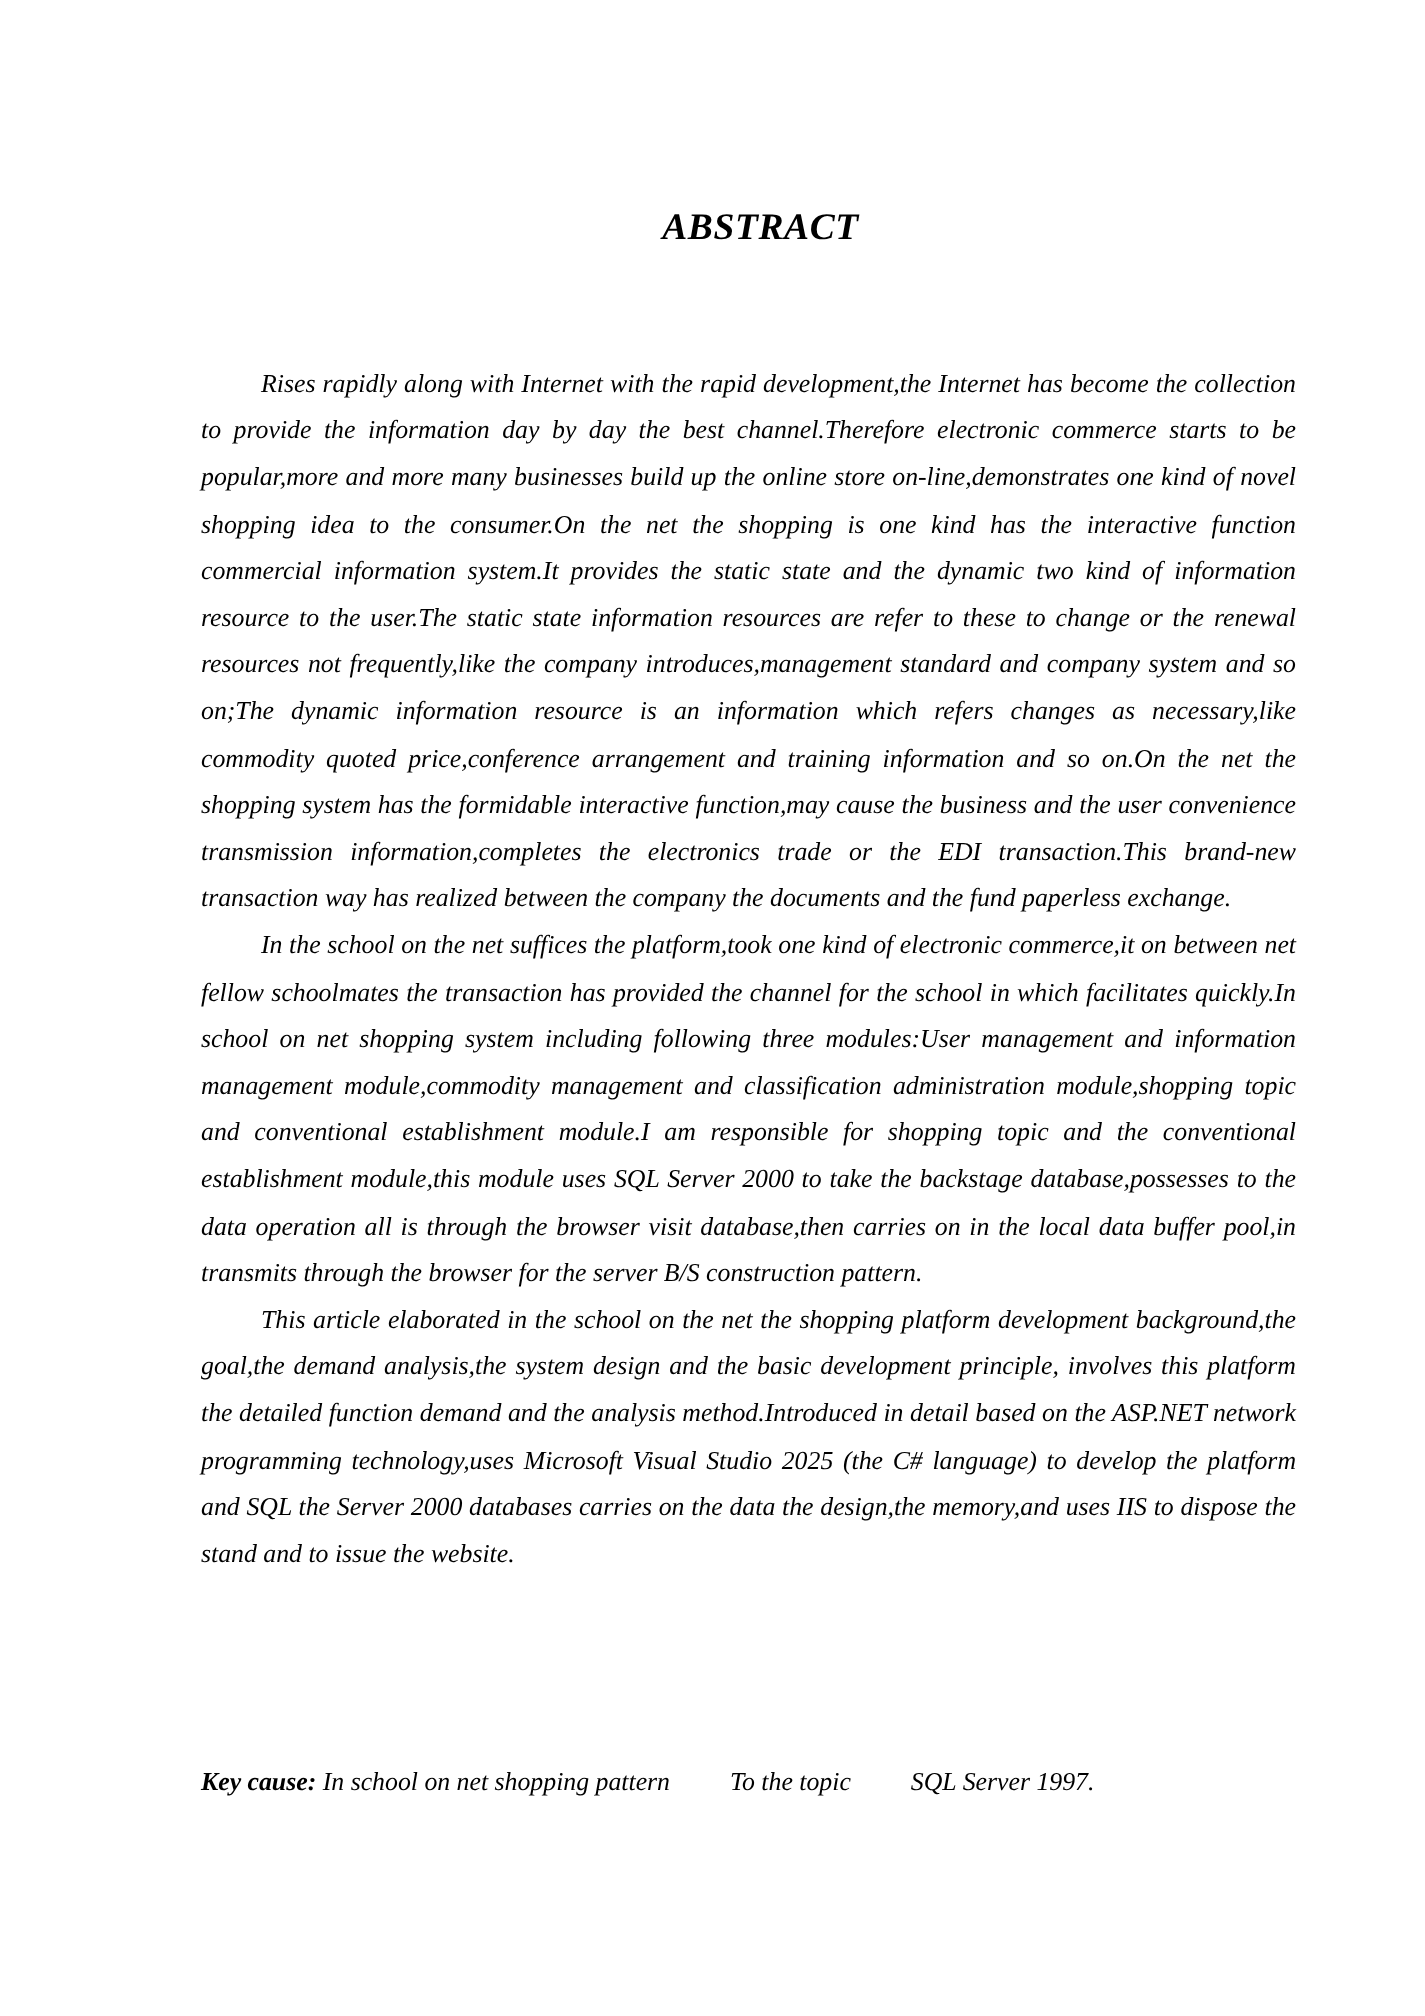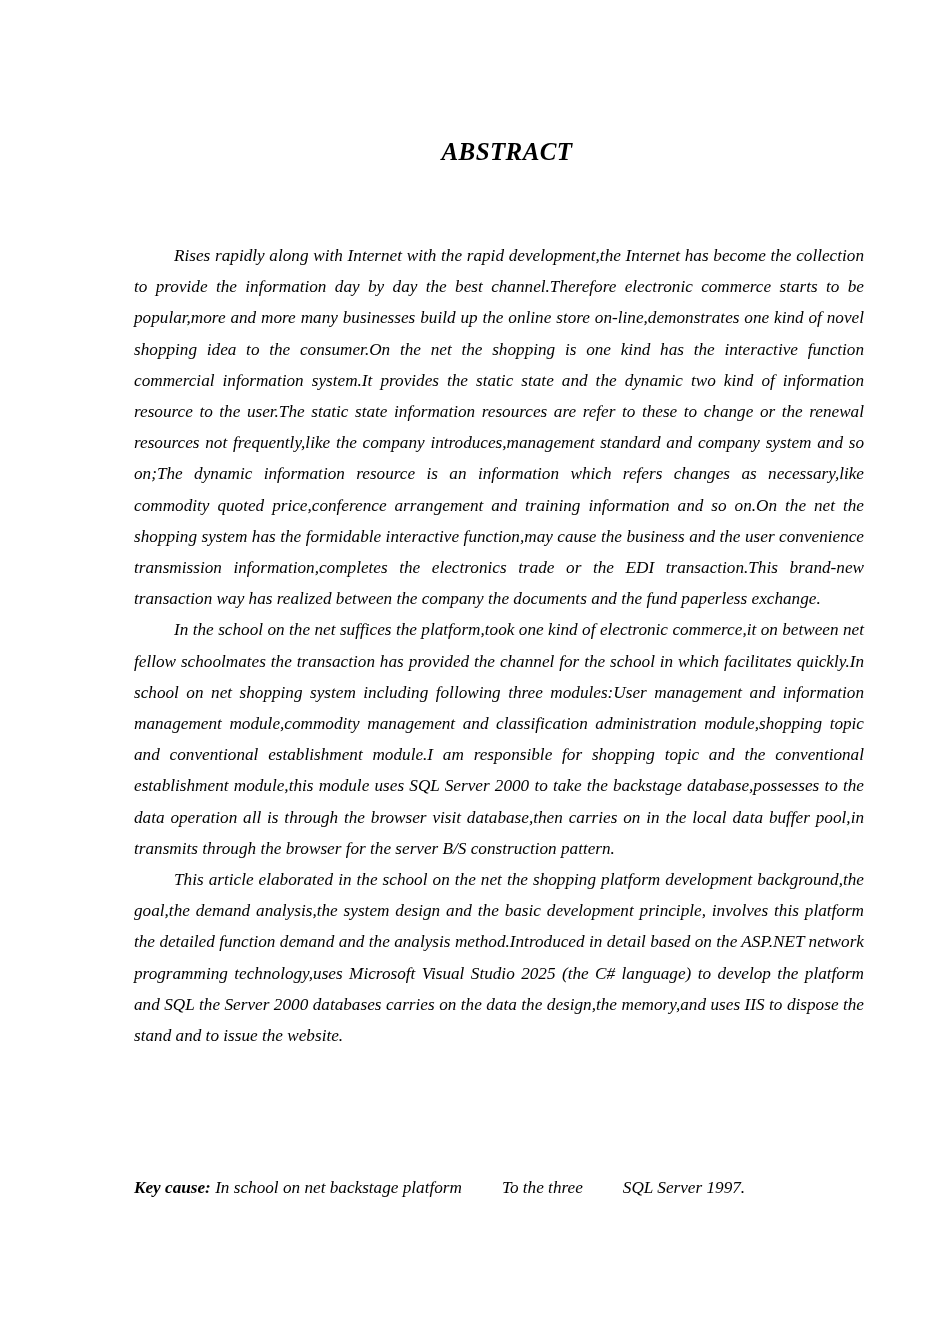--- a/index.html
+++ b/index.html
@@ -93,17 +93,17 @@
 
     <h1 class="doc-title">ABSTRACT</h1>
 
     <div class="body-block">
       <p class="para">Rises rapidly along with Internet with the rapid development,the Internet has become the collection to provide the information day by day the best channel.Therefore electronic commerce starts to be popular,more and more many businesses build up the online store on-line,demonstrates one kind of novel shopping idea to the consumer.On the net the shopping is one kind has the interactive function commercial information system.It provides the static state and the dynamic two kind of information resource to the user.The static state information resources are refer to these to change or the renewal resources not frequently,like the company introduces,management standard and company system and so on;The dynamic information resource is an information which refers changes as necessary,like commodity quoted price,conference arrangement and training information and so on.On the net the shopping system has the formidable interactive function,may cause the business and the user convenience transmission information,completes the electronics trade or the EDI transaction.This brand-new transaction way has realized between the company the documents and the fund paperless exchange.</p>
       <p class="para">In the school on the net suffices the platform,took one kind of electronic commerce,it on between net fellow schoolmates the transaction has provided the channel for the school in which facilitates quickly.In school on net shopping system including following three modules:User management and information management module,commodity management and classification administration module,shopping topic and conventional establishment module.I am responsible for shopping topic and the conventional establishment module,this module uses SQL Server 2000 to take the backstage database,possesses to the data operation all is through the browser visit database,then carries on in the local data buffer pool,in transmits through the browser for the server B/S construction pattern.</p>
       <p class="para">This article elaborated in the school on the net the shopping platform development background,the goal,the demand analysis,the system design and the basic development principle, involves this platform the detailed function demand and the analysis method.Introduced in detail based on the ASP.NET network programming technology,uses Microsoft Visual Studio 2025 (the C# language) to develop the platform and SQL the Server 2000 databases carries on the data the design,the memory,and uses IIS to dispose the stand and to issue the website.</p>
     </div>
 
     <div class="keywords-line">
-      <span class="kw-label">Key cause:</span><span>&nbsp;</span><span>In school on net backstage platform</span><span class="kw-gap-a"></span><span>To the three</span><span class="kw-gap-b"></span><span>SQL Server 1997.</span>
+      <span class="kw-label">Key cause:</span><span>&nbsp;</span><span>In school on net shopping pattern</span><span class="kw-gap-a"></span><span>To the topic</span><span class="kw-gap-b"></span><span>SQL Server 1997.</span>
     </div>
 
   </div>
 </div>
 
 </body></html>

